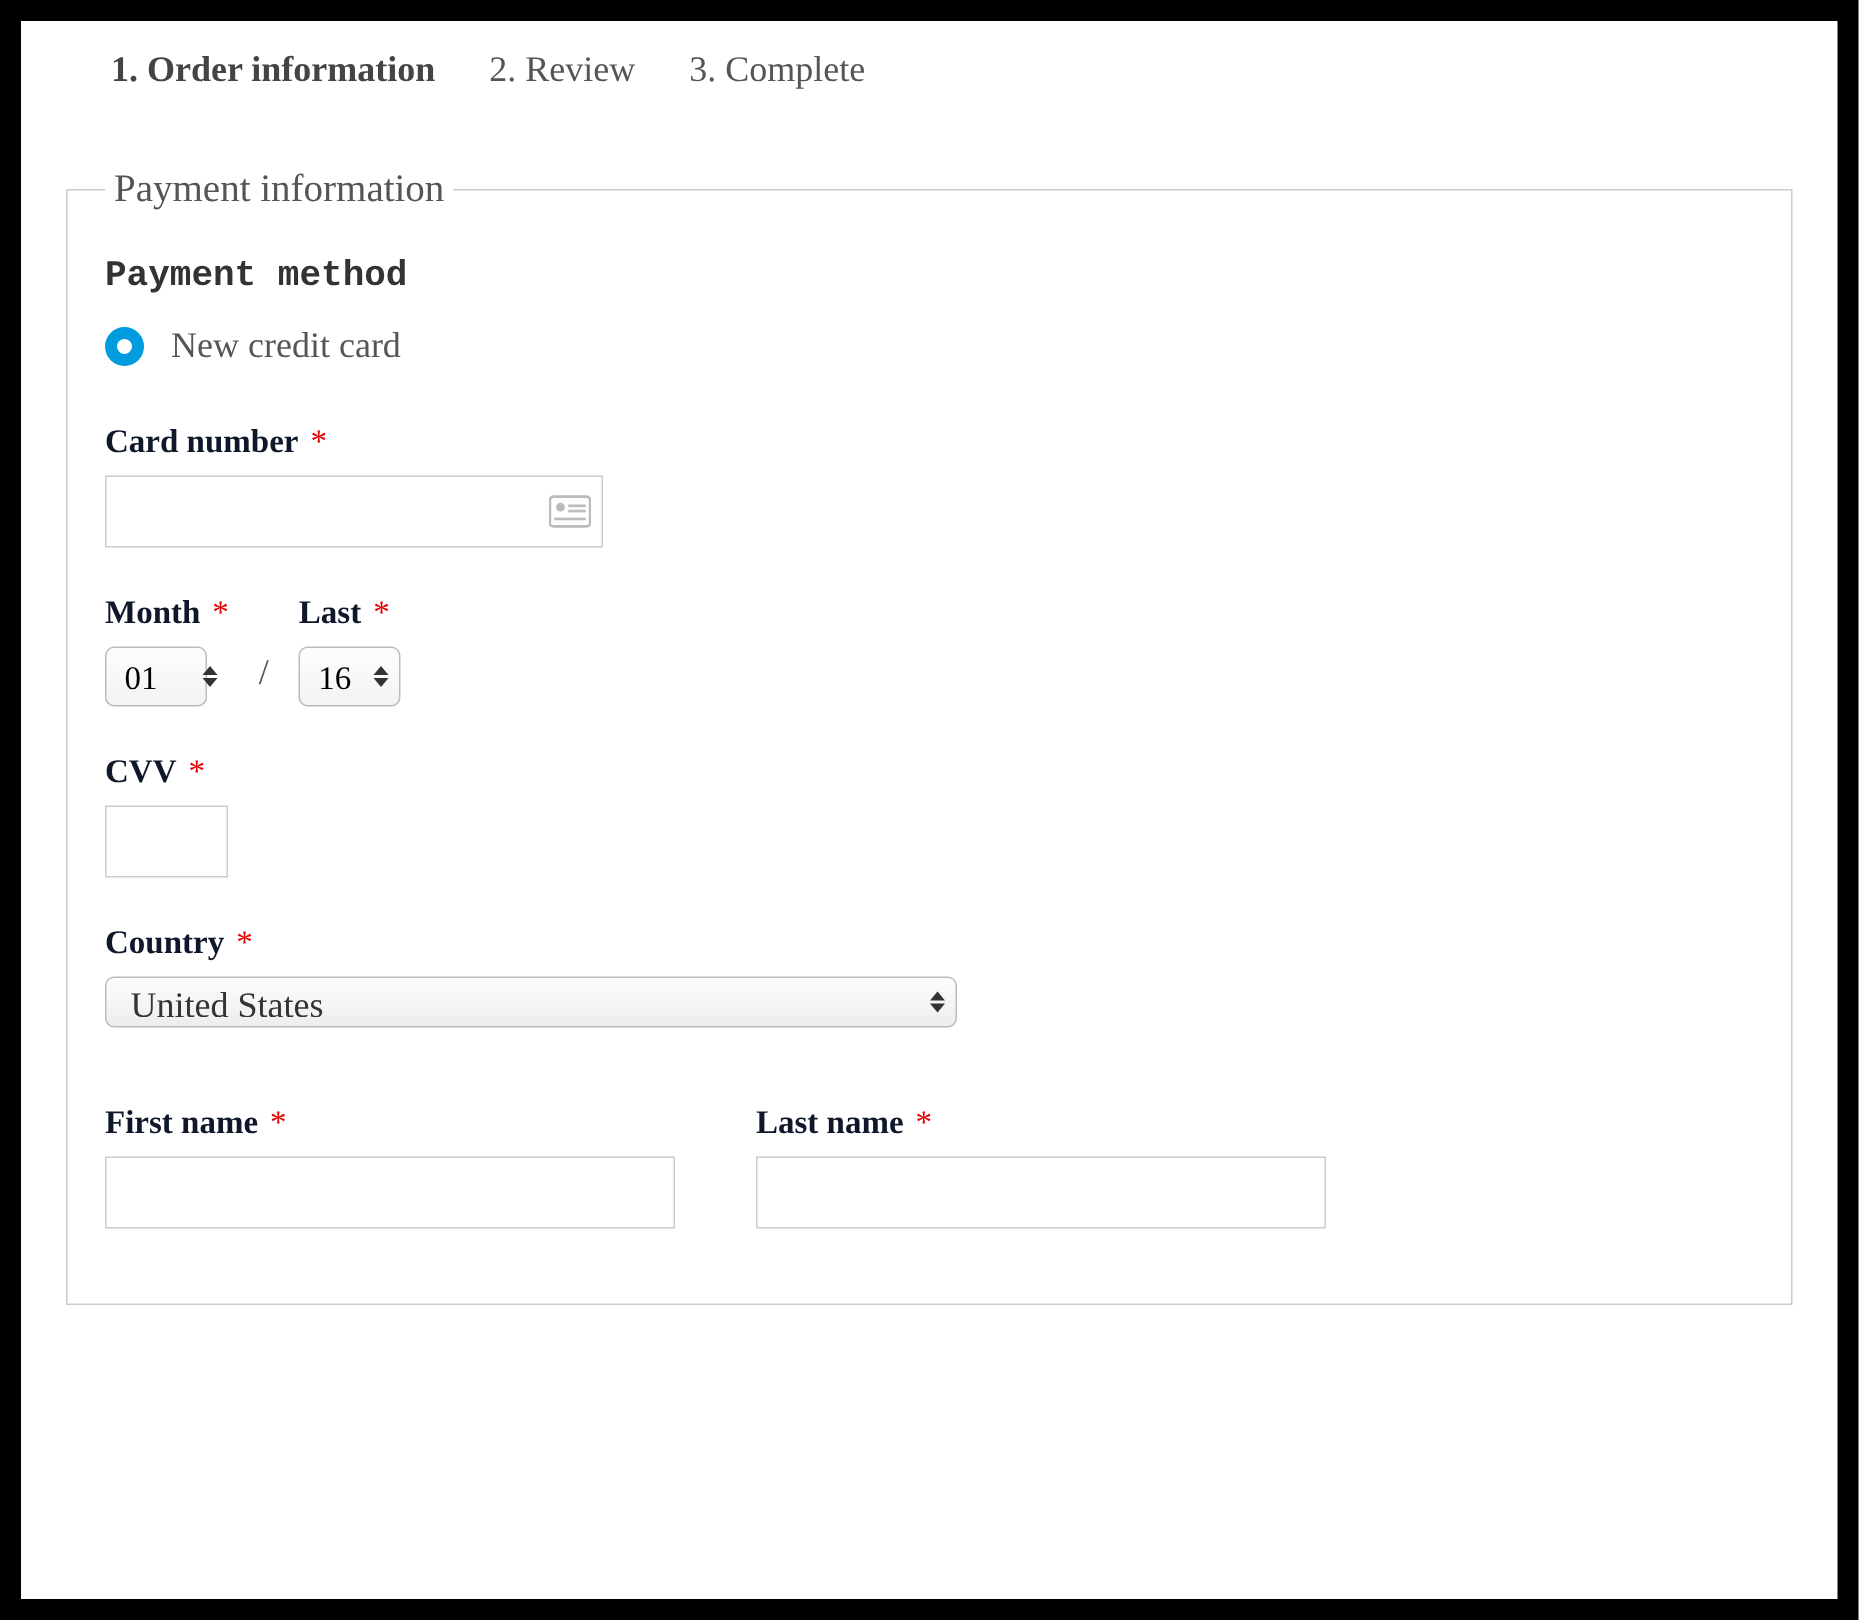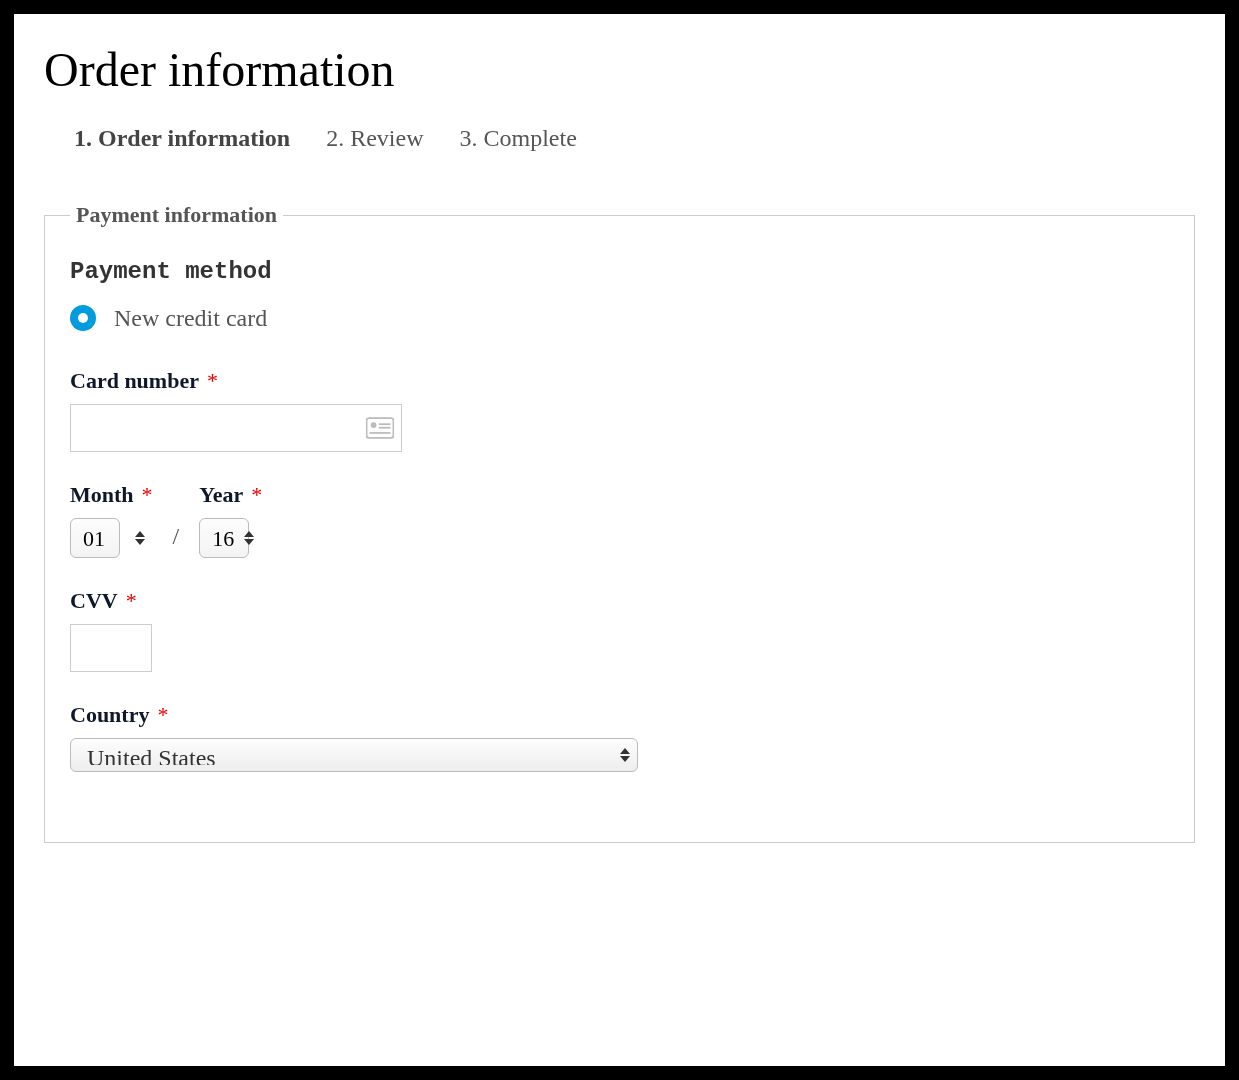--- a/index.html
+++ b/index.html
@@ -39,24 +39,24 @@
     .step.active {
       font-weight: bold;
       color: #444;
     }
     fieldset {
       border: 1px solid #ccc;
       padding: 30px 25px 20px 25px;
       margin: 0;
     }
     legend {
-      font-size: 22px;
+      font-size: 26px;
       color: #555;
       padding: 0 6px;
-      font-weight: bold;
+      font-weight: normal;
     }
     .section-label {
       font-size: 24px;
       font-weight: bold;
       color: #333;
       margin-bottom: 20px;
       display: block;
       font-family: Liberation Mono, monospace;
     }
     .radio-row {
@@ -140,21 +140,21 @@
       font-size: 24px;
       color: #555;
       padding-bottom: 8px;
     }
     .select-small {
       border: 1px solid #bbb;
       border-radius: 6px;
       background: linear-gradient(#fdfdfd, #f3f3f3);
       font-size: 22px;
       font-family: inherit;
-      padding: 4px 14px 4px 12px;
+      padding: 4px 32px 4px 12px;
       height: 40px;
       appearance: none;
       -webkit-appearance: none;
       position: relative;
       cursor: pointer;
     }
     .select-wrap {
       position: relative;
       display: inline-block;
     }
@@ -209,21 +209,20 @@
       width: 380px;
     }
     .country-field-group {
       margin-bottom: 50px;
     }
   </style>
 </head>
 <body>
 
 <div class="page">
-  <h1>Order information</h1>
 
   <div class="steps">
     <span class="step active">1. Order information</span>
     <span class="step">2. Review</span>
     <span class="step">3. Complete</span>
   </div>
 
   <fieldset>
     <legend>Payment information</legend>
 
@@ -266,21 +265,21 @@
             </select>
             <span class="select-arrows">
               <span class="arrow-up"></span>
               <span class="arrow-down"></span>
             </span>
           </div>
         </div>
         <span class="slash">/</span>
         <div class="expiry-col">
           <div>
-            <span class="field-label">Year</span>
+            <span class="field-label">Last</span>
             <span class="required">*</span>
           </div>
           <div class="select-wrap">
             <select class="select-small">
               <option>16</option>
             </select>
             <span class="select-arrows">
               <span class="arrow-up"></span>
               <span class="arrow-down"></span>
             </span>
@@ -306,15 +305,31 @@
         <select class="select-large">
           <option>United States</option>
         </select>
         <span class="select-arrows">
           <span class="arrow-up"></span>
           <span class="arrow-down"></span>
         </span>
       </div>
     </div>
 
+    <div class="name-row">
+      <div class="name-col field-group">
+        <div>
+          <span class="field-label">First name</span>
+          <span class="required">*</span>
+        </div>
+        <input type="text" class="text-input name-input" value="" style="">
+      </div>
+      <div class="name-col field-group">
+        <div>
+          <span class="field-label">Last name</span>
+          <span class="required">*</span>
+        </div>
+        <input type="text" class="text-input name-input" value="" style="">
+      </div>
+    </div>
 
   </fieldset>
 </div>
 
 </body></html>

